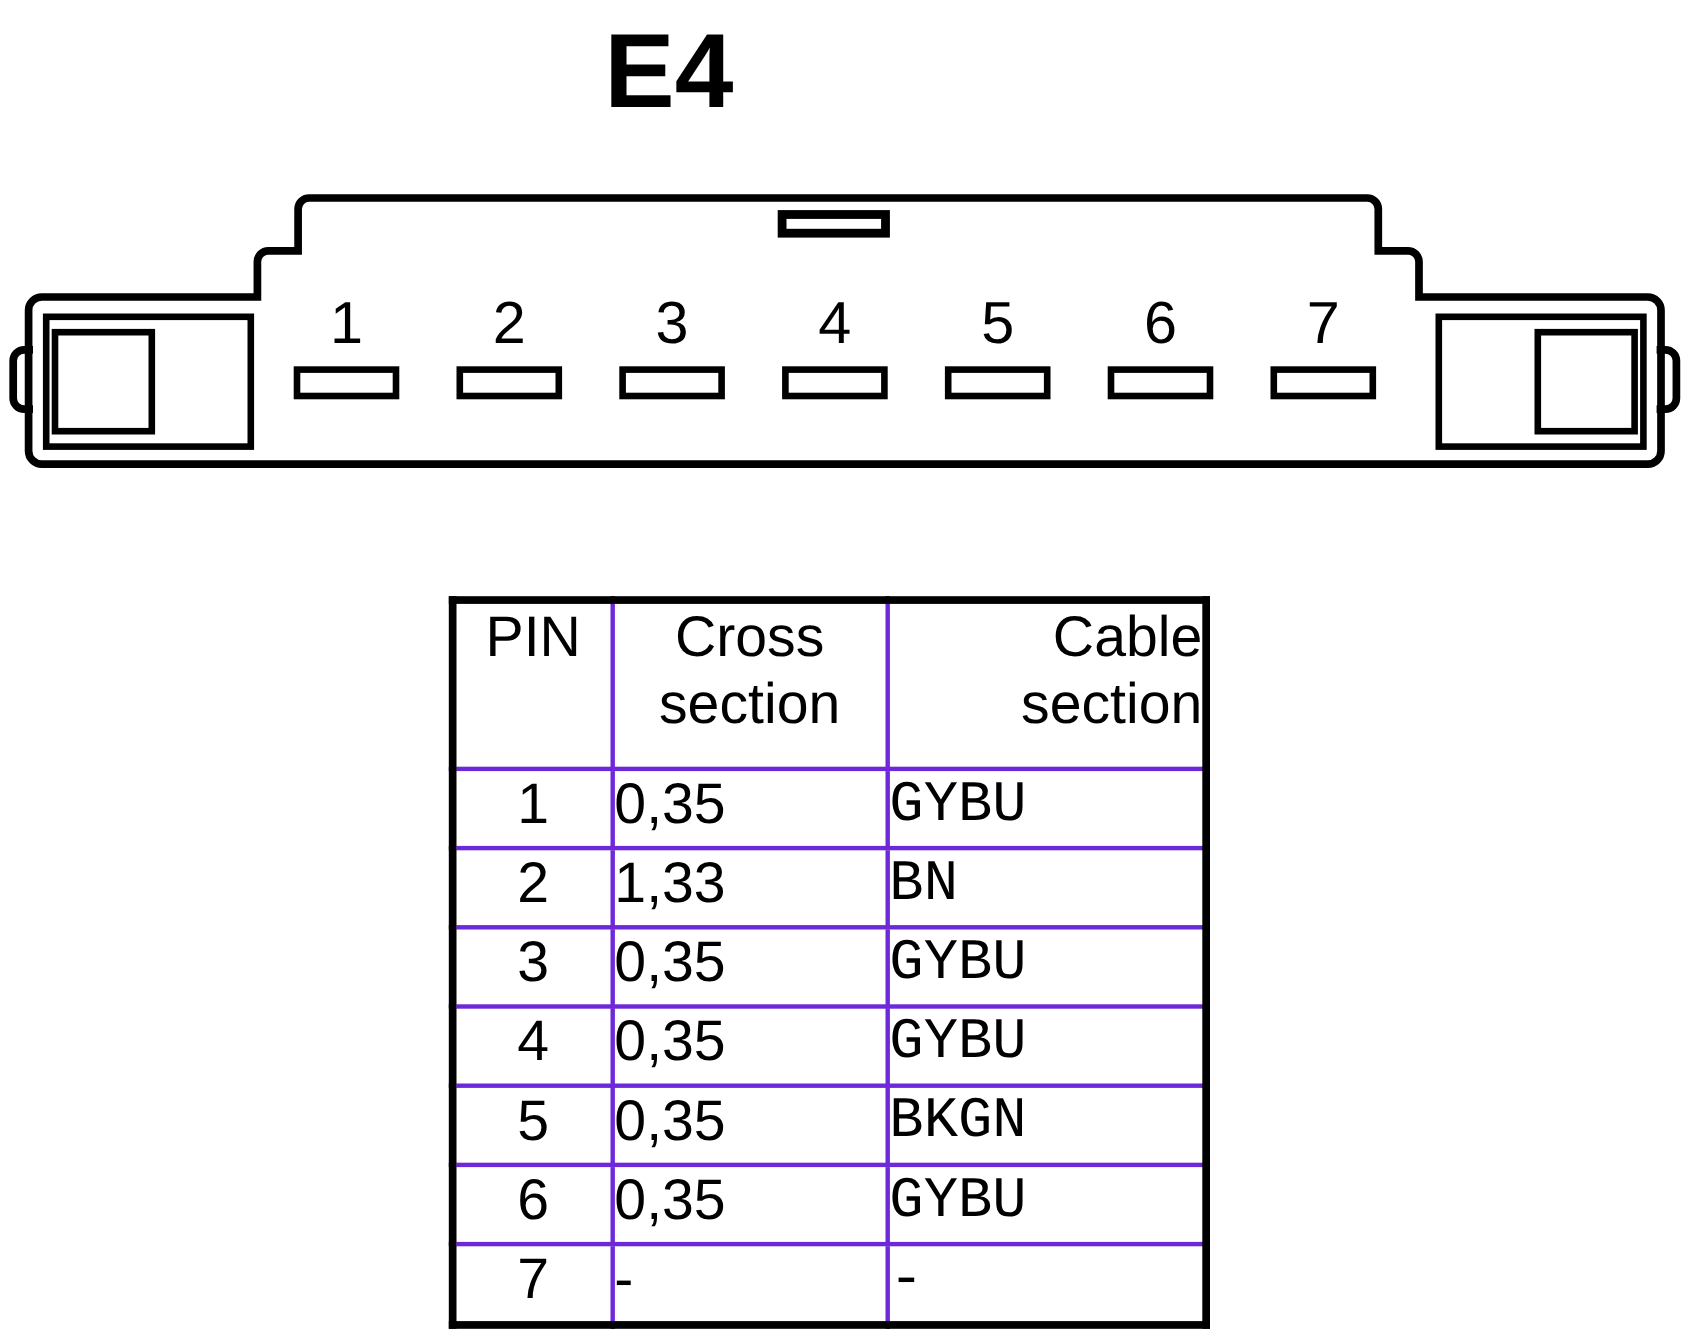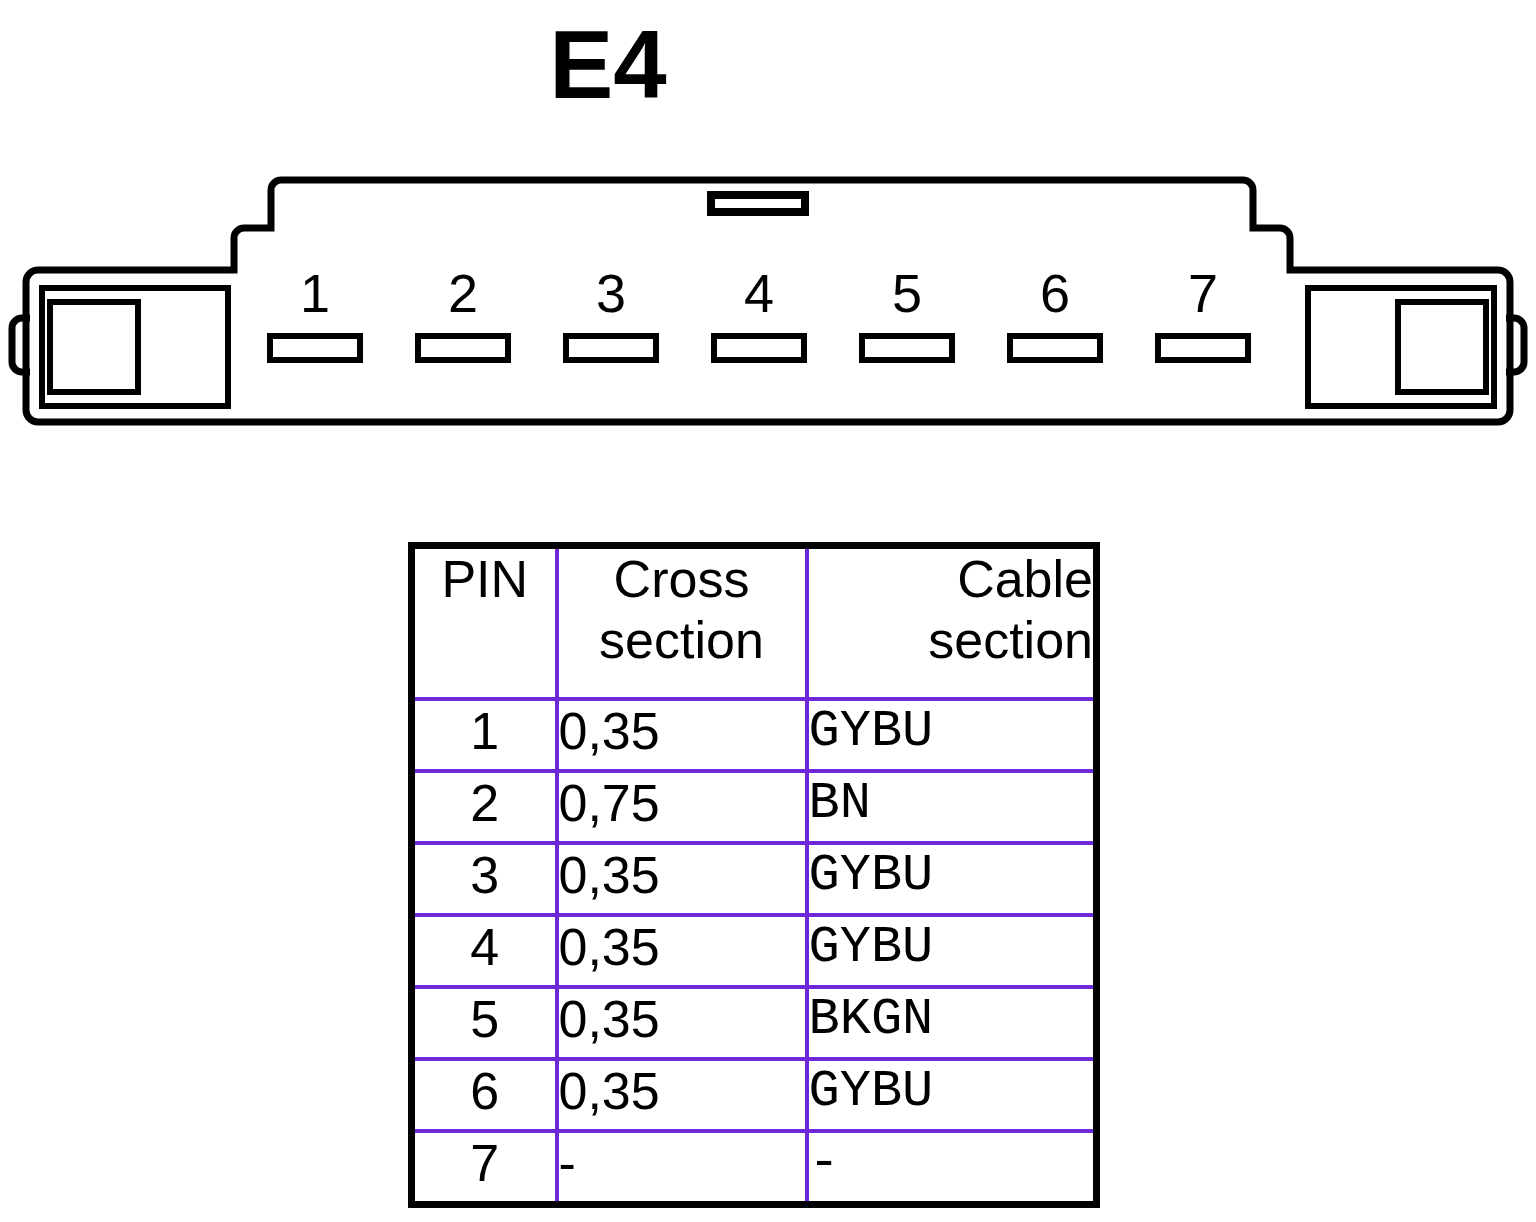--- a/index.html
+++ b/index.html
@@ -188,21 +188,21 @@
     </thead>
     <tbody id="pin-table-body">
 
     <tr>
           <td class="v-pin">1</td>
           <td class="v-cross">0,35</td>
           <td class="v-colors">GYBU</td>
         </tr>
         <tr>
           <td class="v-pin">2</td>
-          <td class="v-cross">0,75</td>
+          <td class="v-cross">1,33</td>
           <td class="v-colors">BN</td>
         </tr>
         <tr>
           <td class="v-pin">3</td>
           <td class="v-cross">0,35</td>
           <td class="v-colors">GYBU</td>
         </tr>
         <tr>
           <td class="v-pin">4</td>
           <td class="v-cross">0,35</td>

